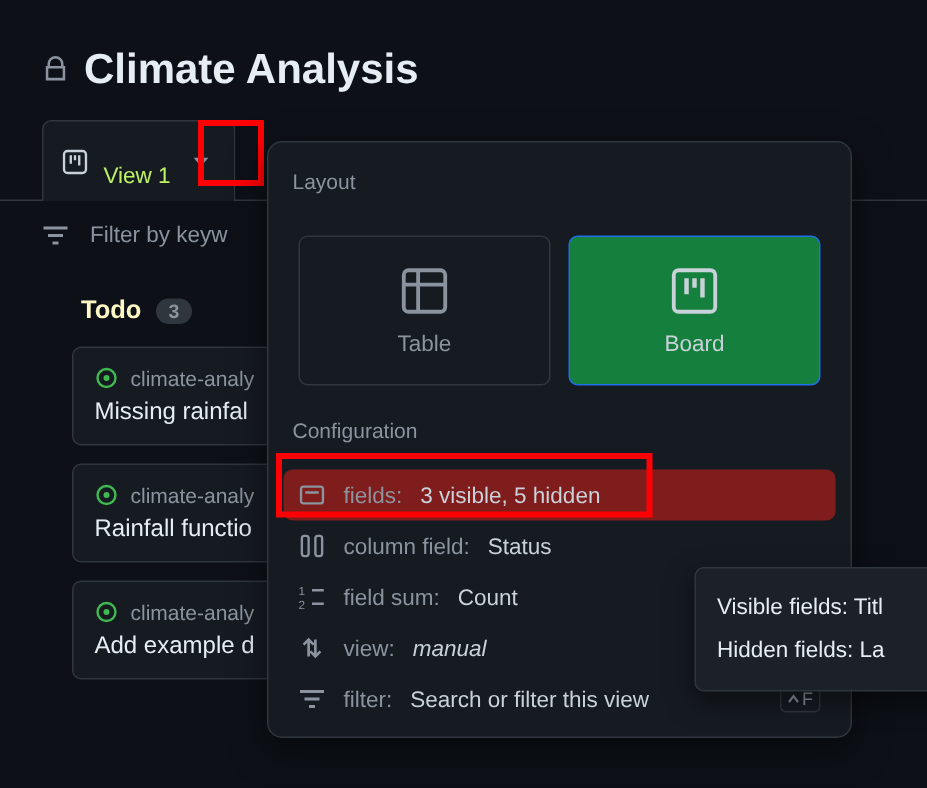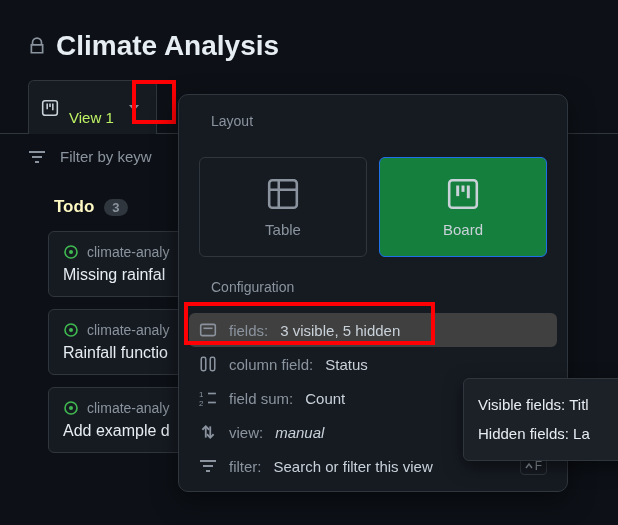--- a/index.html
+++ b/index.html
@@ -20,28 +20,28 @@
     .col-title { font-weight:700; font-size:17px; color:#fef9c3; }
     .count-pill { background:#30363d; color:#8b949e; border-radius:999px; font-size:13px; padding:1px 8px; font-weight:600; }
     .col-title-right { margin-left:auto; }
     .card { background:#161b22; border:1px solid #30363d; border-radius:6px; padding:12px 14px; margin-bottom:12px; }
     .repo-row { display:flex; align-items:center; gap:8px; margin-bottom:6px; }
     .repo { color:#8b949e; font-size:14px; }
     .card-title { color:#e6edf3; font-size:16px; }
     .open-dot { width:16px; height:16px; }
     
     .popover { position:absolute; top:94px; left:178px; width:390px; background:#161b22; border:1px solid #30363d; border-radius:10px; box-shadow:0 8px 24px rgba(0,0,0,.5); padding:14px 0 8px 0; }
-    .section-label { color:#8b949e; font-size:14px; padding:4px 20px 12px 32px; }
+    .section-label { color:#8b949e; font-size:14px; padding:4px 20px 12px 16px; }
     .layout-grid { display:flex; gap:12px; padding:16px 20px 18px 20px; }
     .layout-opt { flex:1; border:1px solid #30363d; border-radius:6px; display:flex; flex-direction:column; align-items:center; justify-content:center; gap:10px; height:100px; color:#8b949e; cursor:pointer; }
     .layout-opt.active { border-color:#1f6feb; background:#15803d; color:#c9d1d9; }
     .layout-caption { font-size:15px; }
     .config-list { padding:6px 10px 0 10px; }
     .config-row { display:flex; align-items:center; gap:12px; padding:8px 10px; border-radius:6px; color:#c9d1d9; font-size:15px; cursor:pointer; }
-    .config-row.hover { background:#404040; }
+    .config-row.hover { background:#7f1d1d; }
     .config-key { color:#8b949e; }
     .config-val { color:#c9d1d9; }
     .config-val em { font-style:italic; color:#c9d1d9; }
     .row-spacer { flex:1; }
     .kbd { border:1px solid #30363d; border-radius:4px; padding:1px 4px; font-size:12px; color:#8b949e; display:flex; align-items:center; gap:2px; }
     .red-box-fields { position:absolute; top:302px; left:184px; width:251px; height:43px; }
     
     .tooltip { position:absolute; top:378px; left:463px; background:#1c2128; border:1px solid #30363d; border-radius:6px; padding:12px 14px; color:#e6edf3; font-size:15px; line-height:1.9; box-shadow:0 6px 18px rgba(0,0,0,.5); width:170px; white-space:nowrap; overflow:hidden; }
     svg { display:block; }
   </style>

